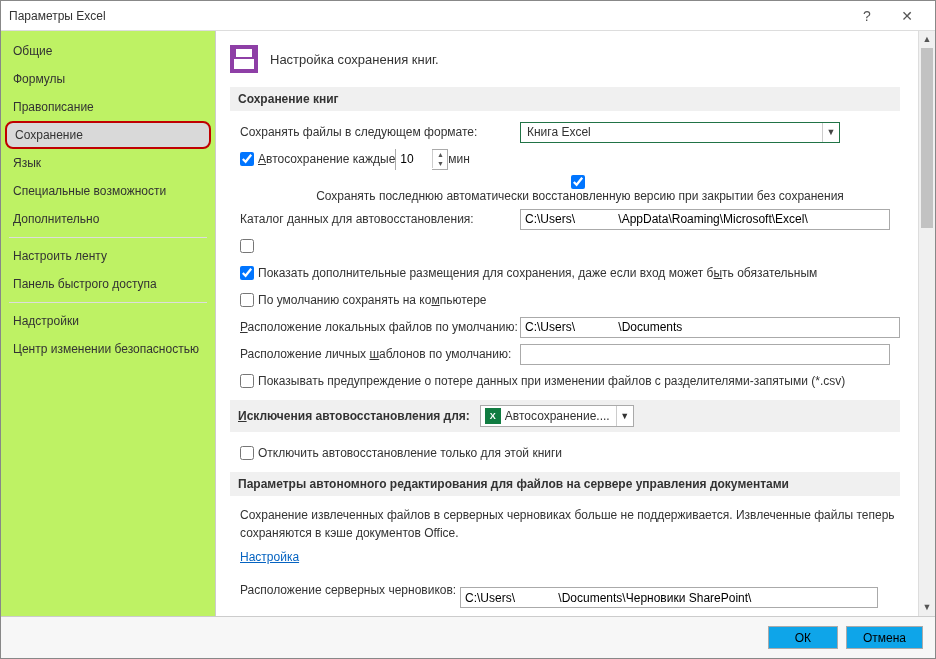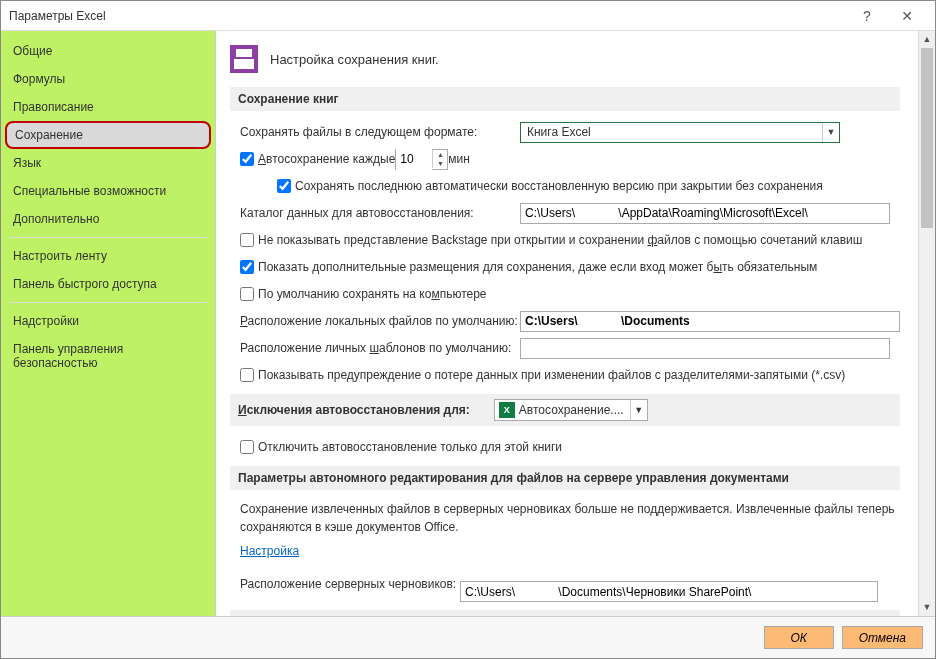--- a/index.html
+++ b/index.html
@@ -123,21 +123,21 @@
     font-weight: 600;
     margin: 8px 0 10px 0;
   }
   .row {
     display: flex;
     align-items: center;
     gap: 0;
     margin: 5px 0 5px 10px;
     min-height: 22px;
   }
-  .row.indent { margin-left: 47px; }
+  .row.indent { margin-left: 30px; flex-direction: column; }
   .row label { white-space: nowrap; }
   input[type="checkbox"] {
     width: 14px; height: 14px;
     margin: 0 4px 0 0;
   }
   input[type="text"] {
     height: 21px;
     border: 1px solid #aaa;
     padding: 1px 4px;
     font-size: 12px;
@@ -209,25 +209,24 @@
     text-align: center;
     line-height: 16px;
     margin-right: 4px;
   }
   .link { color: #0563c1; text-decoration: underline; cursor: pointer; }
   .info-text { margin: 6px 0 6px 10px; line-height: 1.5; }
   .btn {
     height: 23px;
     padding: 0 16px;
     border: 1px solid #aaa;
-    background: #fdba74;
+    background: #0ea5e9;
     font-size: 12px;
     cursor: pointer;
     font-family: inherit;
-    font-style: italic;
   }
   .footer {
     height: 42px;
     border-top: 1px solid #ccc;
     display: flex;
     justify-content: flex-end;
     align-items: center;
     gap: 8px;
     padding: 0 12px;
     background: #f7f7f7;
@@ -253,21 +252,21 @@
       <div class="sidebar-item">Правописание</div>
       <div class="sidebar-item selected">Сохранение</div>
       <div class="sidebar-item">Язык</div>
       <div class="sidebar-item">Специальные возможности</div>
       <div class="sidebar-item">Дополнительно</div>
       <div class="sep"></div>
       <div class="sidebar-item">Настроить ленту</div>
       <div class="sidebar-item">Панель быстрого доступа</div>
       <div class="sep"></div>
       <div class="sidebar-item">Надстройки</div>
-      <div class="sidebar-item">Панель управления безопасностью</div>
+      <div class="sidebar-item">Центр изменении безопасностью</div>
     </div>
 
     <div class="content-wrap">
       <div class="content">
 
         <div class="page-head">
           <div class="save-disk"></div>
           <div style="font-size:13px;">Настройка сохранения книг.</div>
         </div>
 
@@ -299,49 +298,48 @@
           <label>Сохранять последнюю автоматически восстановленную версию при закрытии без сохранения</label>
         </div>
 
         <div class="row">
           <span class="lbl-w">Каталог данных для автовосстановления:</span>
           <input type="text" style="width: 370px;" value="C:\Users\             \AppData\Roaming\Microsoft\Excel\">
         </div>
 
         <div class="row">
           <input type="checkbox" style="">
-          <label>Не показывать представление Backstage при открытии и сохранении <span style="text-decoration:underline;">ф</span>айлов с помощью сочетаний клавиш</label>
         </div>
 
         <div class="row">
           <input type="checkbox" checked="" style="">
           <label>Показать дополнительные размещения для сохранения, даже если вход может б<span style="text-decoration:underline;">ы</span>ть обязательным</label>
         </div>
 
         <div class="row">
           <input type="checkbox" style="">
           <label>По умолчанию сохранять на ко<span style="text-decoration:underline;">м</span>пьютере</label>
         </div>
 
         <div class="row">
           <span class="lbl-w"><span style="text-decoration:underline;">Р</span>асположение локальных файлов по умолчанию:</span>
-          <input type="text" style="width: 387px; font-weight: bold;" value="C:\Users\             \Documents">
+          <input type="text" style="width: 387px;" value="C:\Users\             \Documents">
         </div>
 
         <div class="row">
           <span class="lbl-w">Расположение личных <span style="text-decoration:underline;">ш</span>аблонов по умолчанию:</span>
           <input type="text" style="width: 370px;" value="">
         </div>
 
         <div class="row">
           <input type="checkbox" style="">
           <label>Показывать предупреждение о потере данных при изменении файлов с разделителями-запятыми (*.csv)</label>
         </div>
 
-        <div class="section-header" style="display:flex;align-items:center;gap:24px;">
+        <div class="section-header" style="display:flex;align-items:center;gap:10px;">
           <span><span style="text-decoration:underline;">И</span>сключения автовосстановления для:</span>
           <div class="excel-combo" style="font-weight:normal;">
             <div class="excel-icon">X</div>
             <span style="padding-right:6px;">Автосохранение....</span>
             <span class="combo-arrow" style="border-left:1px solid #ccc;width:17px;text-align:center;font-size:9px;line-height:20px;">▼</span>
           </div>
         </div>
 
         <div class="row">
           <input type="checkbox" style="">

